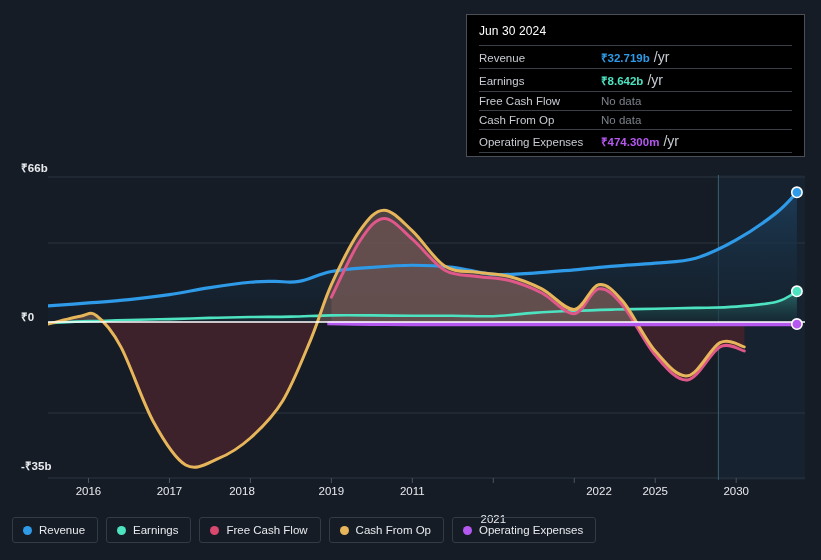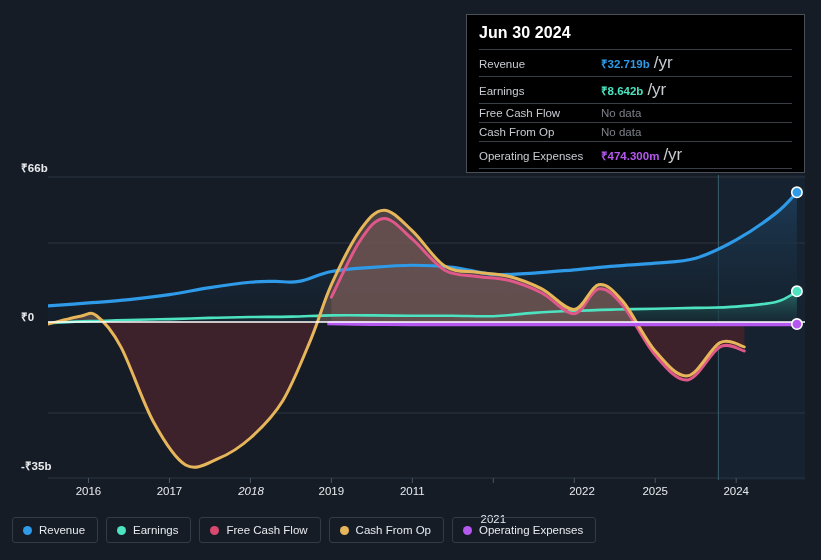--- a/index.html
+++ b/index.html
@@ -43,22 +43,22 @@
   #tooltip {
     position: absolute;
     left: 466px; top: 14px;
     width: 339px;
     background: #000000;
     border: 1px solid #4a4f58;
     padding: 8px 12px 3px 12px;
   }
   #tooltip-date {
     color: #ffffff;
-    font-size: 16px;
-    font-weight: 700;
+    font-size: 12px;
+    font-weight: 400;
     padding: 1px 0 7px 0;
     letter-spacing: .1px;
   }
   .tt-row {
     display: flex;
     align-items: baseline;
     border-top: 1px solid #3a3f47;
     padding: 3px 0 3px 0;
     min-height: 17px;
   }
@@ -70,21 +70,21 @@
     font-weight: 400;
     white-space: nowrap;
   }
   .tt-val {
     font-size: 11.5px;
     font-weight: 700;
     white-space: nowrap;
   }
   .tt-unit {
     color: #c8ccd2;
-    font-size: 17px;
+    font-size: 14px;
     font-weight: 400;
     margin-left: 4px;
     white-space: nowrap;
   }
   .tt-nodata { color: #7c8189; font-size: 11.5px; font-weight: 400; }
   .tt-sub { border-top: none; padding-top: 0; }
   .tt-margin-val { color: #ffffff; font-size: 11.5px; font-weight: 700; }
   .tt-margin-lbl { color: #c8ccd2; font-size: 11.5px; font-weight: 400; margin-left: 4px; }
 
   
@@ -173,27 +173,27 @@
       </svg>
   </div>
 
   <div class="y-label" id="y-label-top">₹66b</div>
   <div class="y-label" id="y-label-zero">₹0</div>
   <div class="y-label" id="y-label-bottom">-₹35b</div>
 
   <div id="x-labels">
       <div class="x-label" style="left: 88.4813px;">2016</div>
       <div class="x-label" style="left: 169.444px;">2017</div>
-      <div class="x-label" style="left: 251px; font-style: italic;">2018</div>
+      <div class="x-label" style="left: 242px;">2018</div>
       <div class="x-label" style="left: 331.369px;">2019</div>
       <div class="x-label" style="left: 412.332px;">2011</div>
       <div class="x-label" style="left: 493.294px; margin-top: 28px;">2021</div>
-      <div class="x-label" style="left: 582px;">2022</div>
+      <div class="x-label" style="left: 599px;">2022</div>
       <div class="x-label" style="left: 655.219px;">2025</div>
-      <div class="x-label" style="left: 736.182px;">2024</div>
+      <div class="x-label" style="left: 736.182px;">2030</div>
     </div>
 
   <div id="tooltip">
     <div id="tooltip-date">Jun 30 2024</div>
     <div id="tooltip-rows">
         <div class="tt-row">
           <span class="tt-name">Revenue</span>
           <span class="tt-val" style="color: rgb(46, 154, 232);">₹32.719b</span>
           <span class="tt-unit">/yr</span>
         </div>

